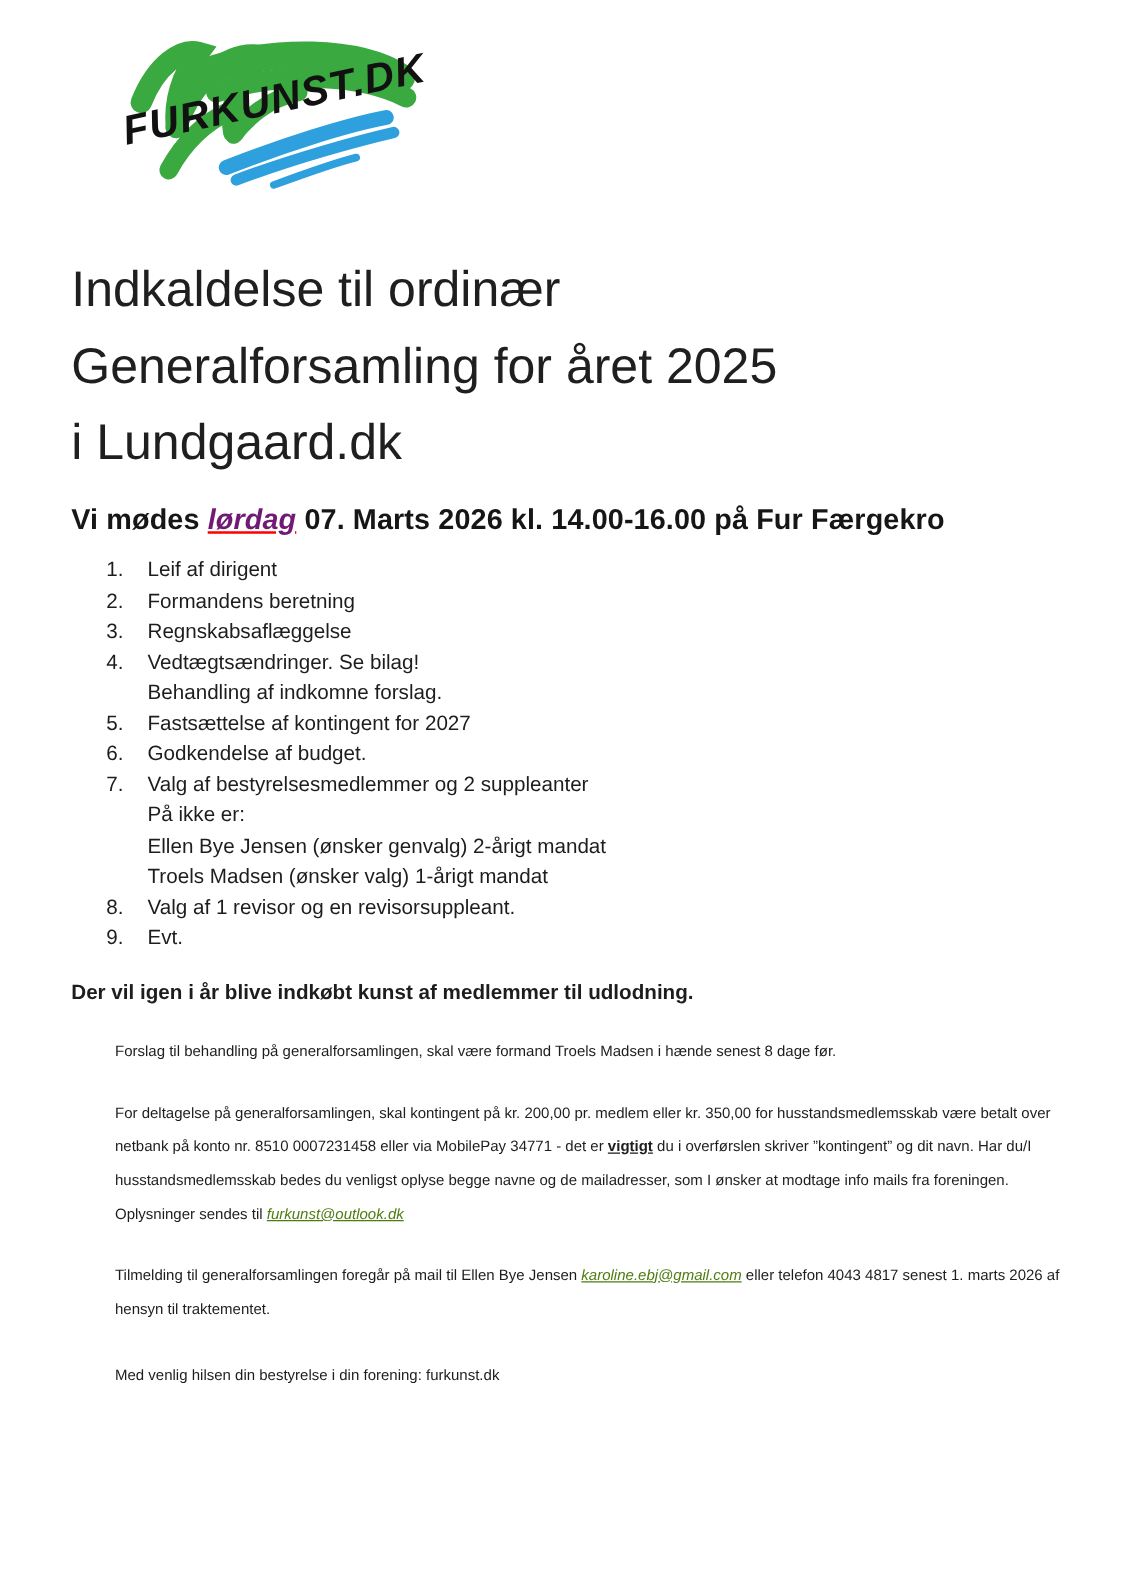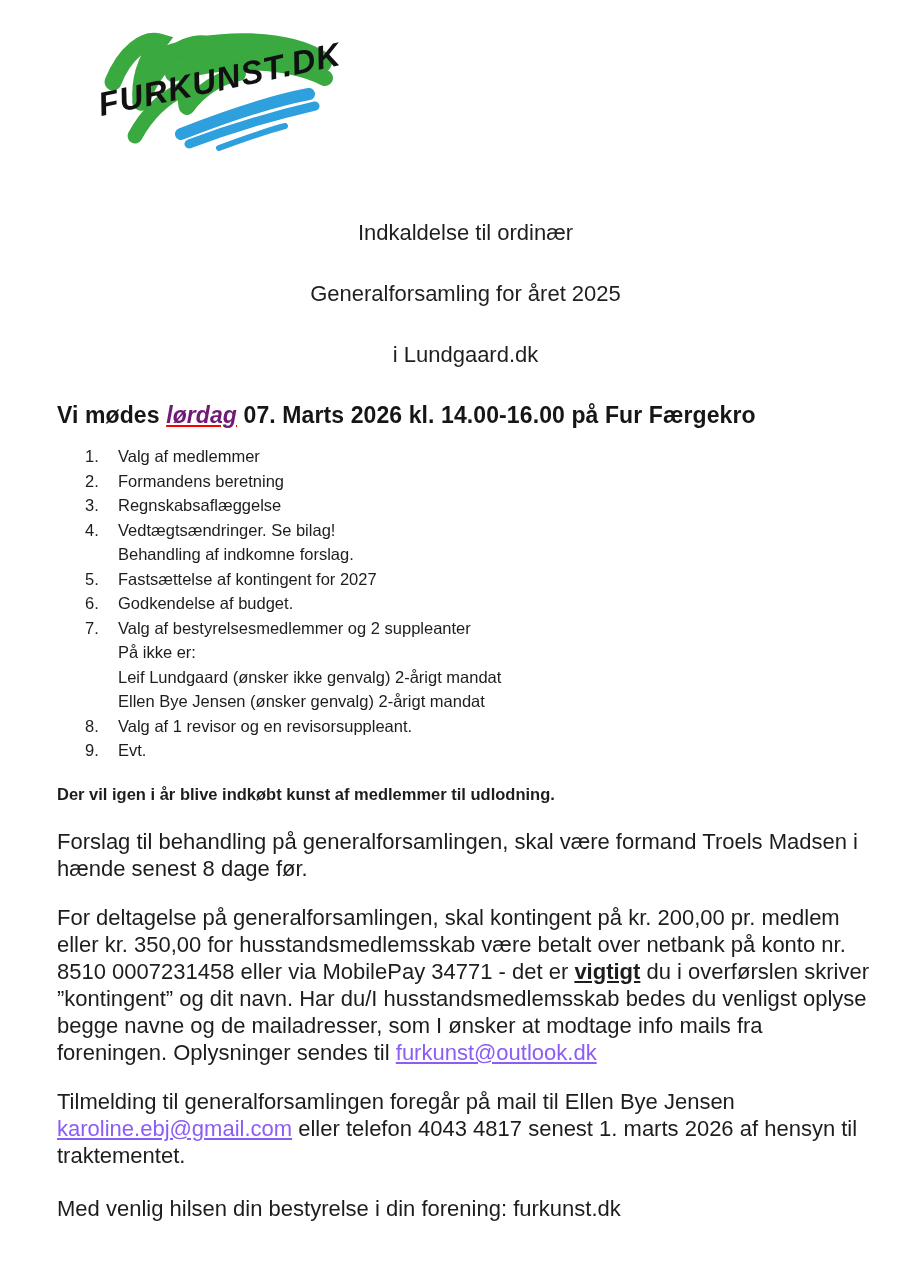--- a/index.html
+++ b/index.html
@@ -20,22 +20,22 @@
   .logo-wrap {
     margin:16px 0 0 40px;
     width:270px;
     height:136px;
   }
   .logo-wrap svg { display:block; width:100%; height:100%; }
 
   
   .title-block {
     margin-top:50px;
-    text-align:center;
-    font-size:22px;
+    text-align:left;
+    font-size:40px;
     line-height:61px;
     color:#1f1f1f;
     font-weight:400;
   }
 
   .intro {
     margin-top:19px;
     font-size:16.5px;
     line-height:26px;
   }
@@ -77,32 +77,34 @@
 
   .notice-bold {
     margin-top:19px;
     font-size:16.5px;
     font-weight:bold;
     line-height:24px;
   }
 
   .para {
     margin-top:22px;
-    font-size:22px;
+    font-size:12px;
     line-height:27px;
     max-width:820px;
+    margin-left:35px;
   }
   .para .bold-underline {
     font-weight:bold;
     text-decoration:underline;
   }
   .doc-link {
-    color:#8b5cf6;
+    color:#4d7c0f;
     text-decoration:underline;
     cursor:pointer;
+    font-style:italic;
   }
   .signoff { margin-top:26px; }
 </style>
 </head>
 <body>
 
 <div class="page">
   <div class="content">
 
     <div class="logo-wrap">
@@ -133,21 +135,21 @@
       <div>i Lundgaard.dk</div>
     </div>
 
 
     <h2 class="meeting-line"><span>Vi mødes </span><span class="meeting-highlight">lørdag</span><span> 07. Marts 2026 kl. 14.00-16.00 på Fur Færgekro</span></h2>
 
     <div class="agenda-list">
         <div class="agenda-item">
           <span class="agenda-num">1.</span>
           <div class="agenda-lines">
-            <div>Valg af medlemmer</div>
+            <div>Leif af dirigent</div>
           </div>
         </div>
         <div class="agenda-item">
           <span class="agenda-num">2.</span>
           <div class="agenda-lines">
             <div>Formandens beretning</div>
           </div>
         </div>
         <div class="agenda-item">
           <span class="agenda-num">3.</span>
@@ -172,22 +174,22 @@
           <span class="agenda-num">6.</span>
           <div class="agenda-lines">
             <div>Godkendelse af budget.</div>
           </div>
         </div>
         <div class="agenda-item">
           <span class="agenda-num">7.</span>
           <div class="agenda-lines">
             <div>Valg af bestyrelsesmedlemmer og 2 suppleanter</div>
             <div>På ikke er:</div>
-            <div>Leif Lundgaard (ønsker ikke genvalg) 2-årigt mandat</div>
             <div>Ellen Bye Jensen (ønsker genvalg) 2-årigt mandat</div>
+            <div>Troels Madsen (ønsker valg) 1-årigt mandat</div>
           </div>
         </div>
         <div class="agenda-item">
           <span class="agenda-num">8.</span>
           <div class="agenda-lines">
             <div>Valg af 1 revisor og en revisorsuppleant.</div>
           </div>
         </div>
         <div class="agenda-item">
           <span class="agenda-num">9.</span>

